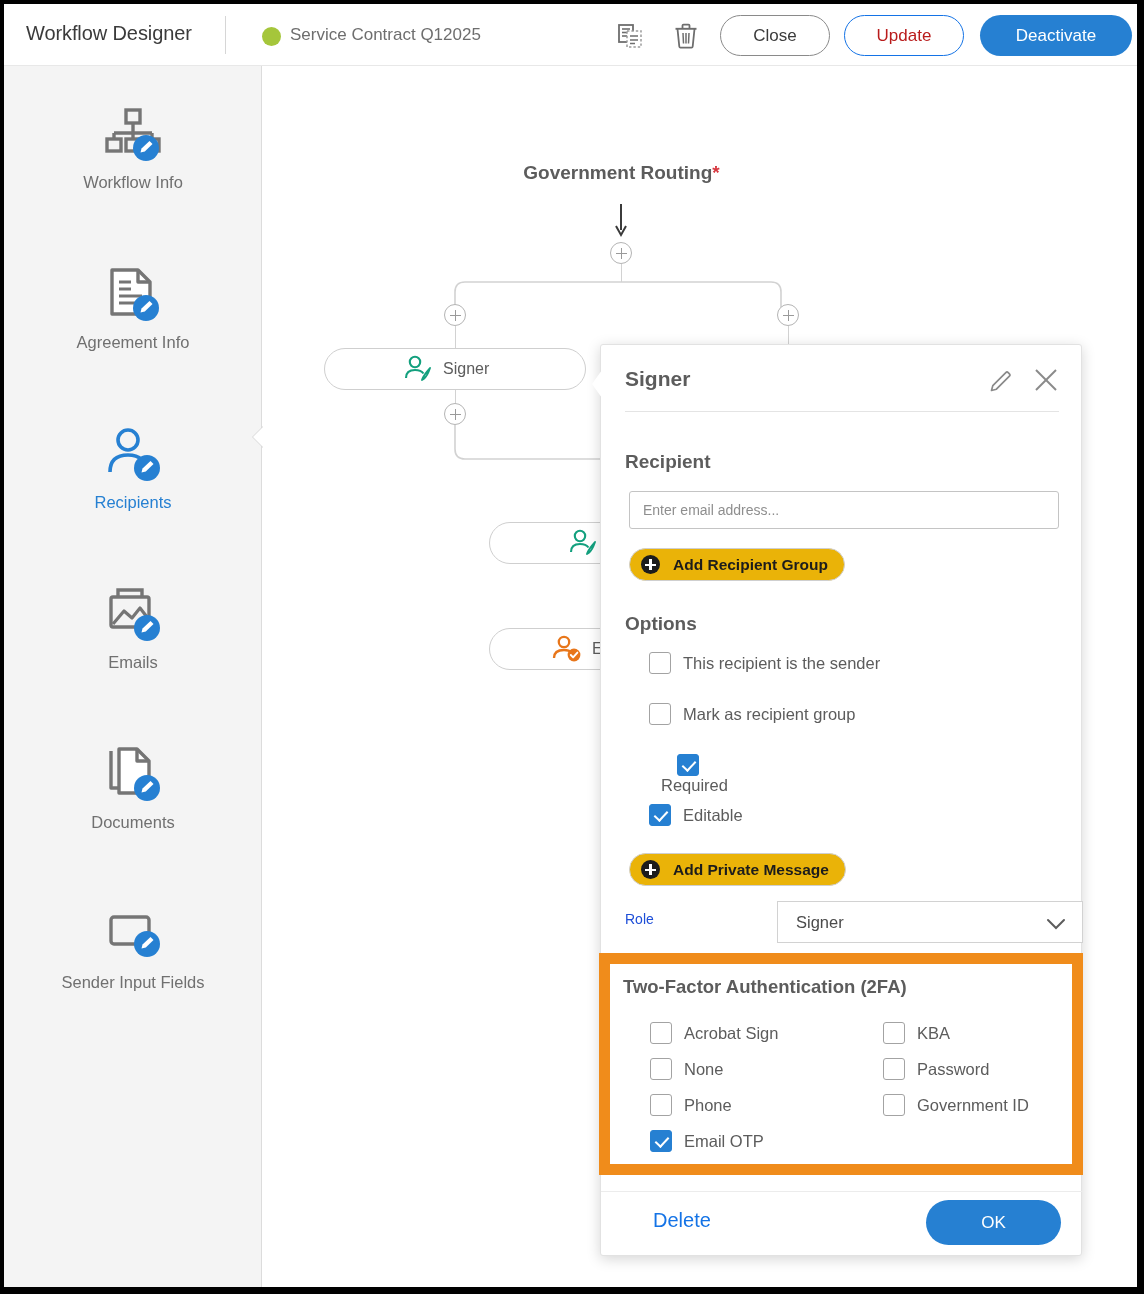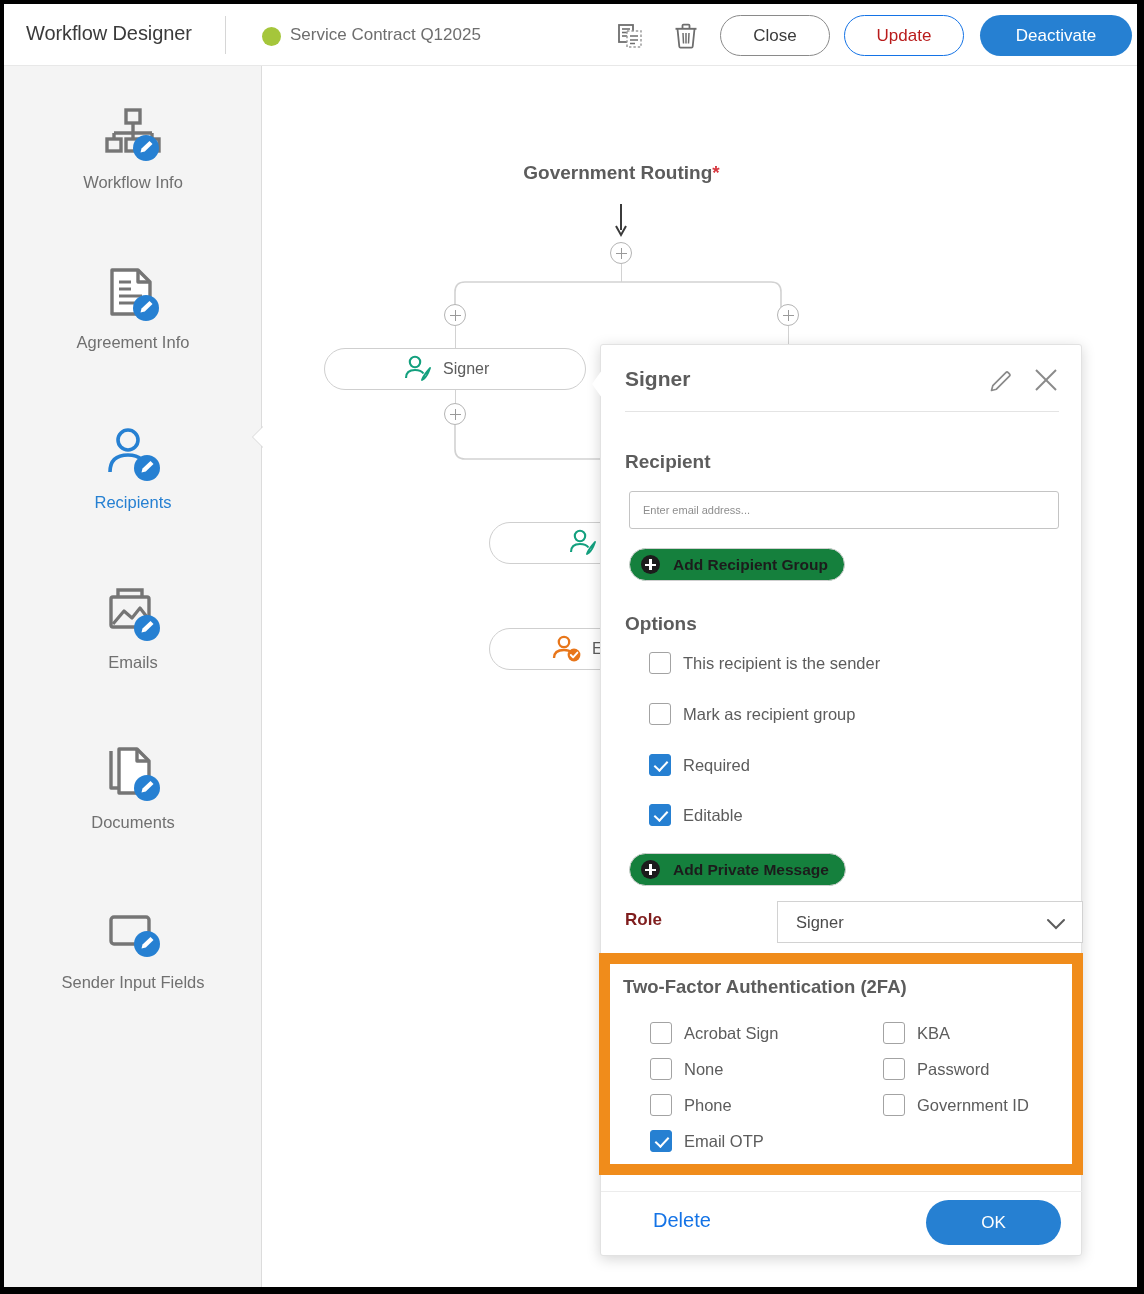--- a/index.html
+++ b/index.html
@@ -155,28 +155,28 @@
   .section-head {
     position: absolute; left: 24px;
     font-size: 19px; color: #5c5c5c; font-weight: bold;
   }
   #recipient-head { top: 106px; }
   #options-head { top: 268px; }
   #email-input {
     position: absolute; left: 28px; top: 146px;
     width: 430px; height: 38px;
     border: 1px solid #c4c4c4; border-radius: 3px;
-    padding: 0 13px; font-size: 11px; color: #3b3b3b;
+    padding: 0 13px; font-size: 14px; color: #3b3b3b;
     font-family: "Liberation Sans", sans-serif;
     background: #fff;
   }
   #email-input::placeholder { color: #8e8e8e; }
   .outline-pill-btn {
     position: absolute; height: 33px; border-radius: 18px;
-    border: 1.2px solid #cfcfcf; background: #15803d;
+    border: 1.2px solid #cfcfcf; background: #eab308;
     display: flex; align-items: center; cursor: pointer;
     padding-right: 16px;
   }
   .outline-pill-btn .plus-circle {
     width: 19px; height: 19px; border-radius: 50%;
     background: #1c1c1c; margin-left: 11px; position: relative; flex: none;
   }
   .outline-pill-btn .plus-circle::before,
   .outline-pill-btn .plus-circle::after {
     content: ""; position: absolute; background: #fff;
@@ -201,21 +201,21 @@
   .cb.checked { background: #2680d2; border-color: #2680d2; }
   .cb.checked::after {
     content: ""; position: absolute;
     left: 7px; top: 3.2px; width: 6px; height: 11px;
     border: solid #fff; border-width: 0 2.6px 2.6px 0;
     transform: rotate(43deg);
   }
   .cb-label { margin-left: 12px; font-size: 16.5px; color: #5c5c5c; white-space: nowrap; }
 
   #role-row { position: absolute; left: 24px; top: 565px; }
-  #role-label { font-size: 17px; color: #7f1d1d; font-weight: bold; }
+  #role-label { font-size: 14px; color: #1d4ed8; font-weight: normal; }
   #role-select {
     position: absolute; left: 176px; top: 556px;
     width: 306px; height: 42px;
     border: 1px solid #d2d2d2; background: #fff;
     display: flex; align-items: center; cursor: pointer;
   }
   #role-value { margin-left: 18px; font-size: 16.5px; color: #4b4b4b; }
   #role-caret { position: absolute; right: 16px; top: 15px; }
 
   
@@ -485,21 +485,21 @@
     <div id="options-head" class="section-head">Options</div>
 
     <div class="cb-row" style="left:48px; top:307px;">
       <span class="cb"></span>
       <span class="cb-label">This recipient is the sender</span>
     </div>
     <div class="cb-row" style="left:48px; top:358px;">
       <span class="cb"></span>
       <span class="cb-label">Mark as recipient group</span>
     </div>
-    <div class="cb-row" style="left:48px; top:409px;">
+    <div class="cb-row" style="left:48px; top:409px;flex-direction:column;">
       <span class="cb checked"></span>
       <span class="cb-label">Required</span>
     </div>
     <div class="cb-row" style="left:48px; top:459px;">
       <span class="cb checked"></span>
       <span class="cb-label">Editable</span>
     </div>
 
     <div id="add-priv-msg" class="outline-pill-btn">
       <span class="plus-circle"></span>

